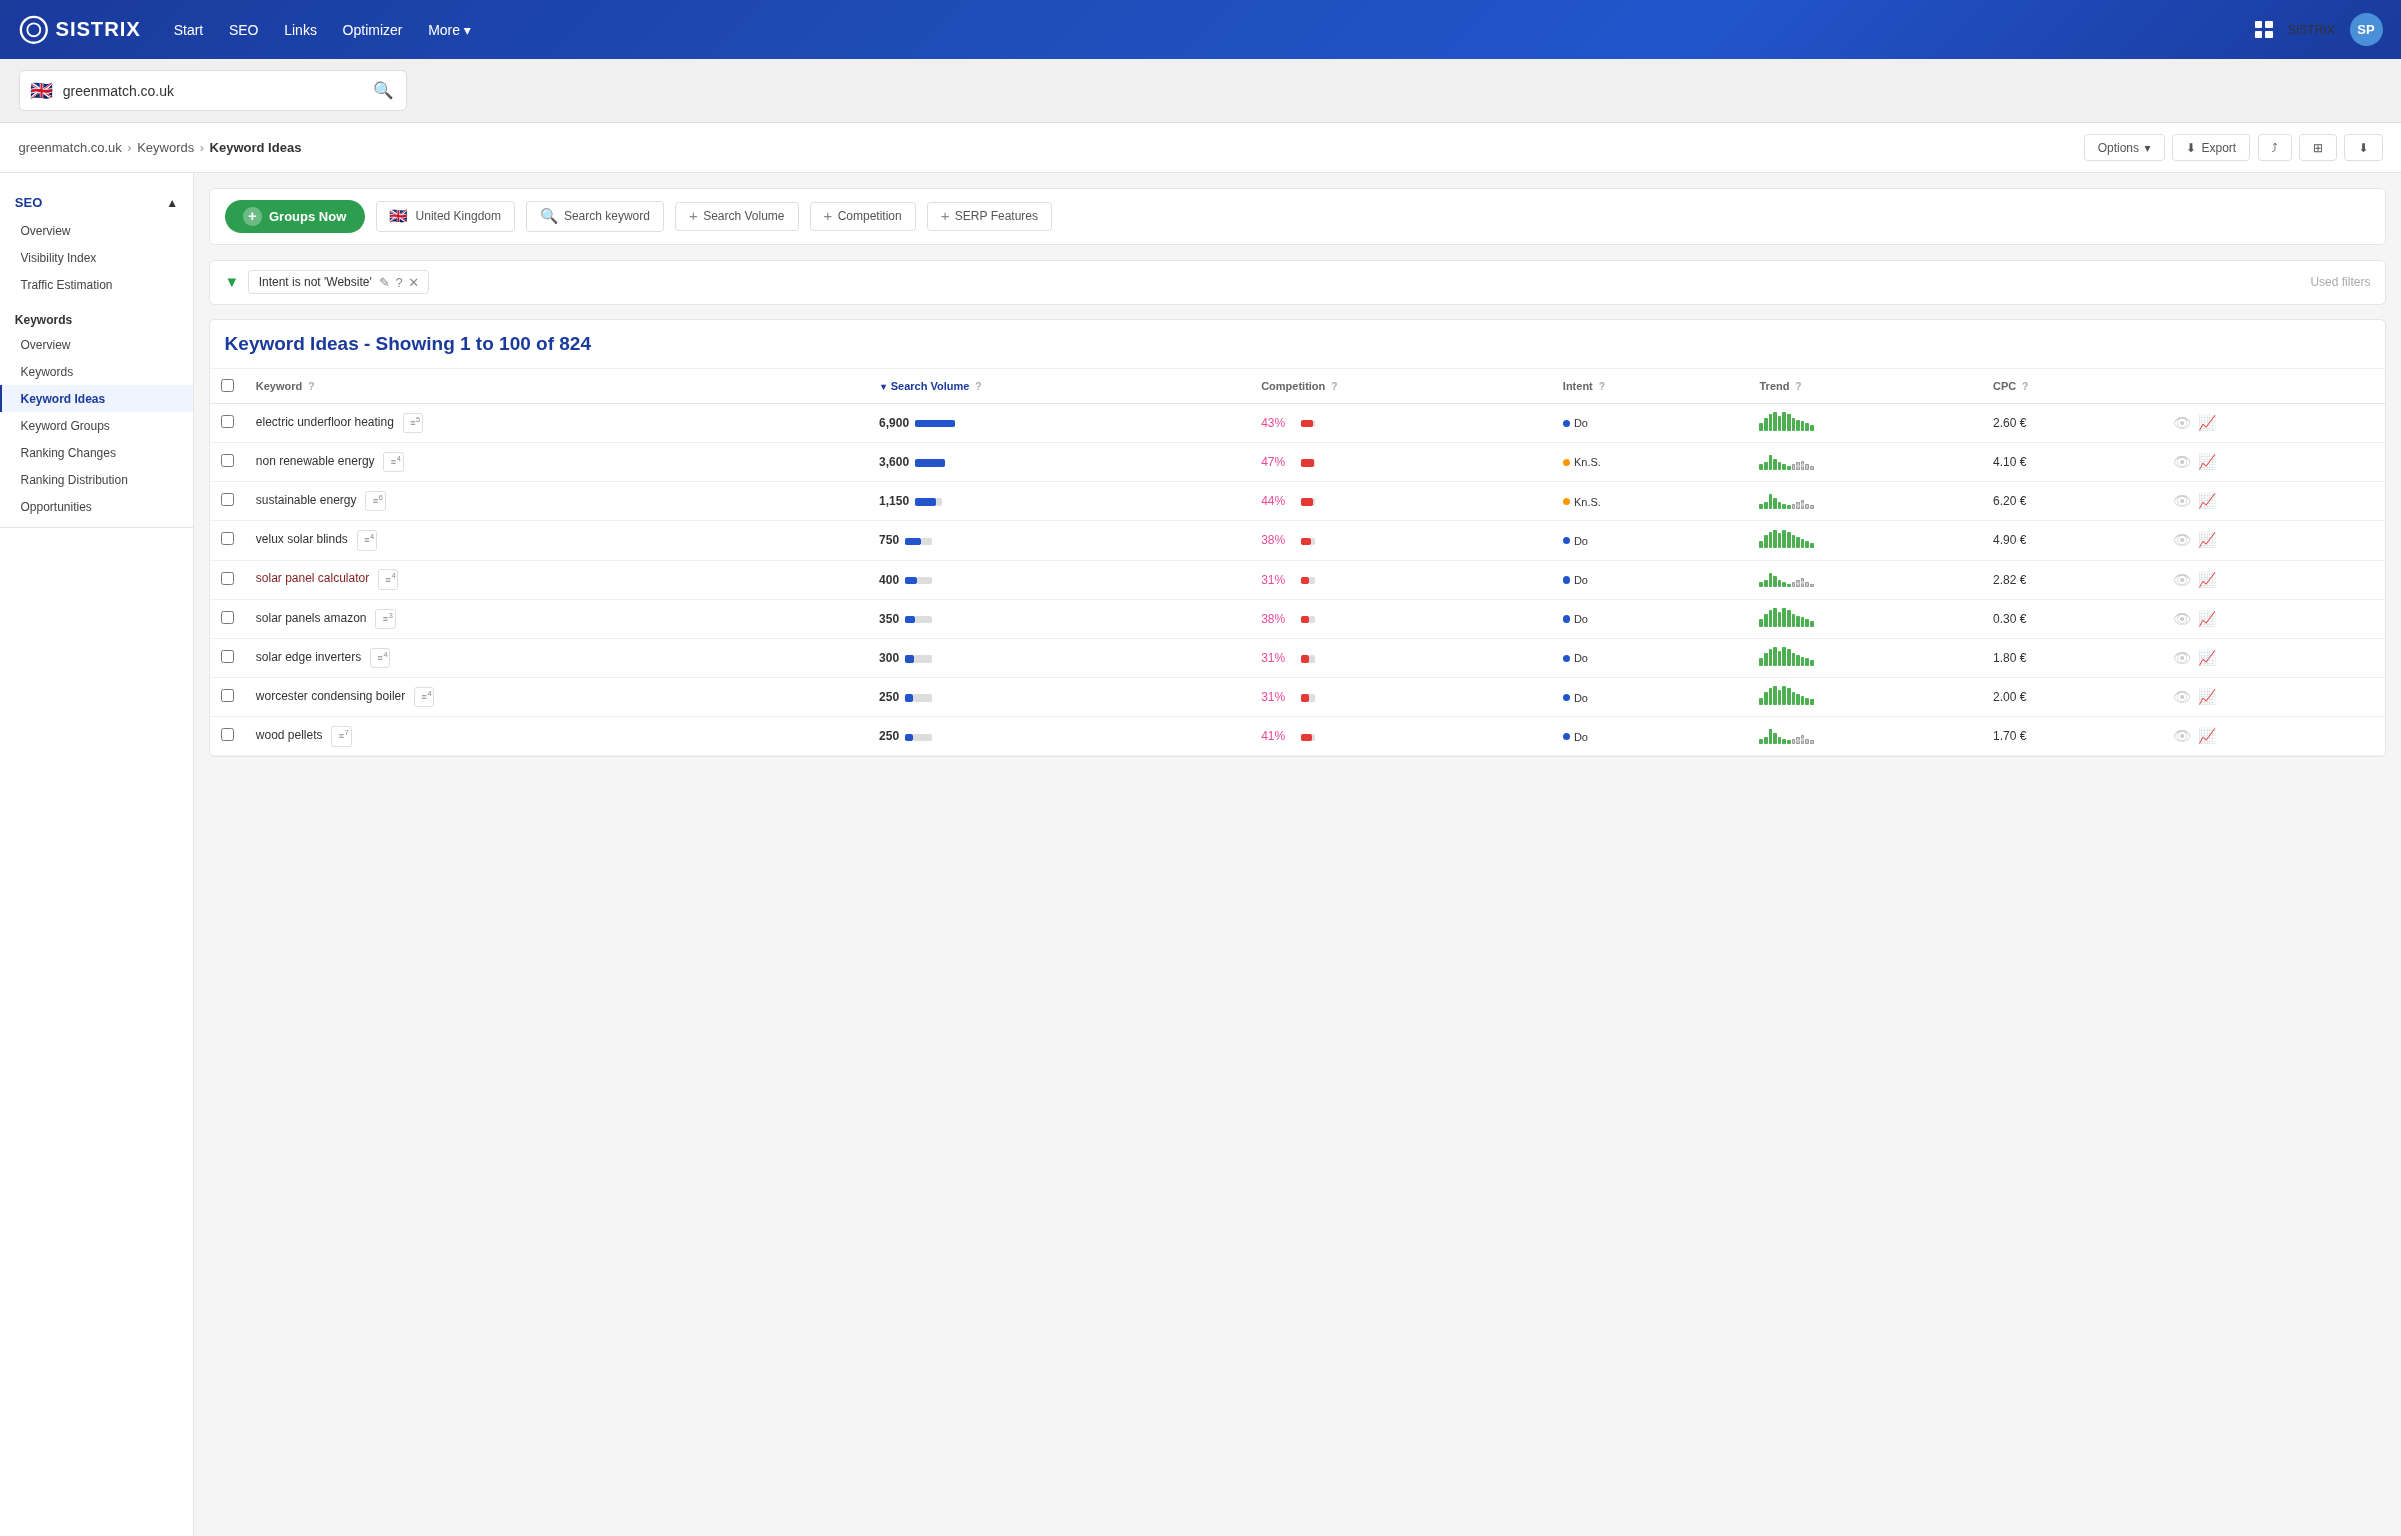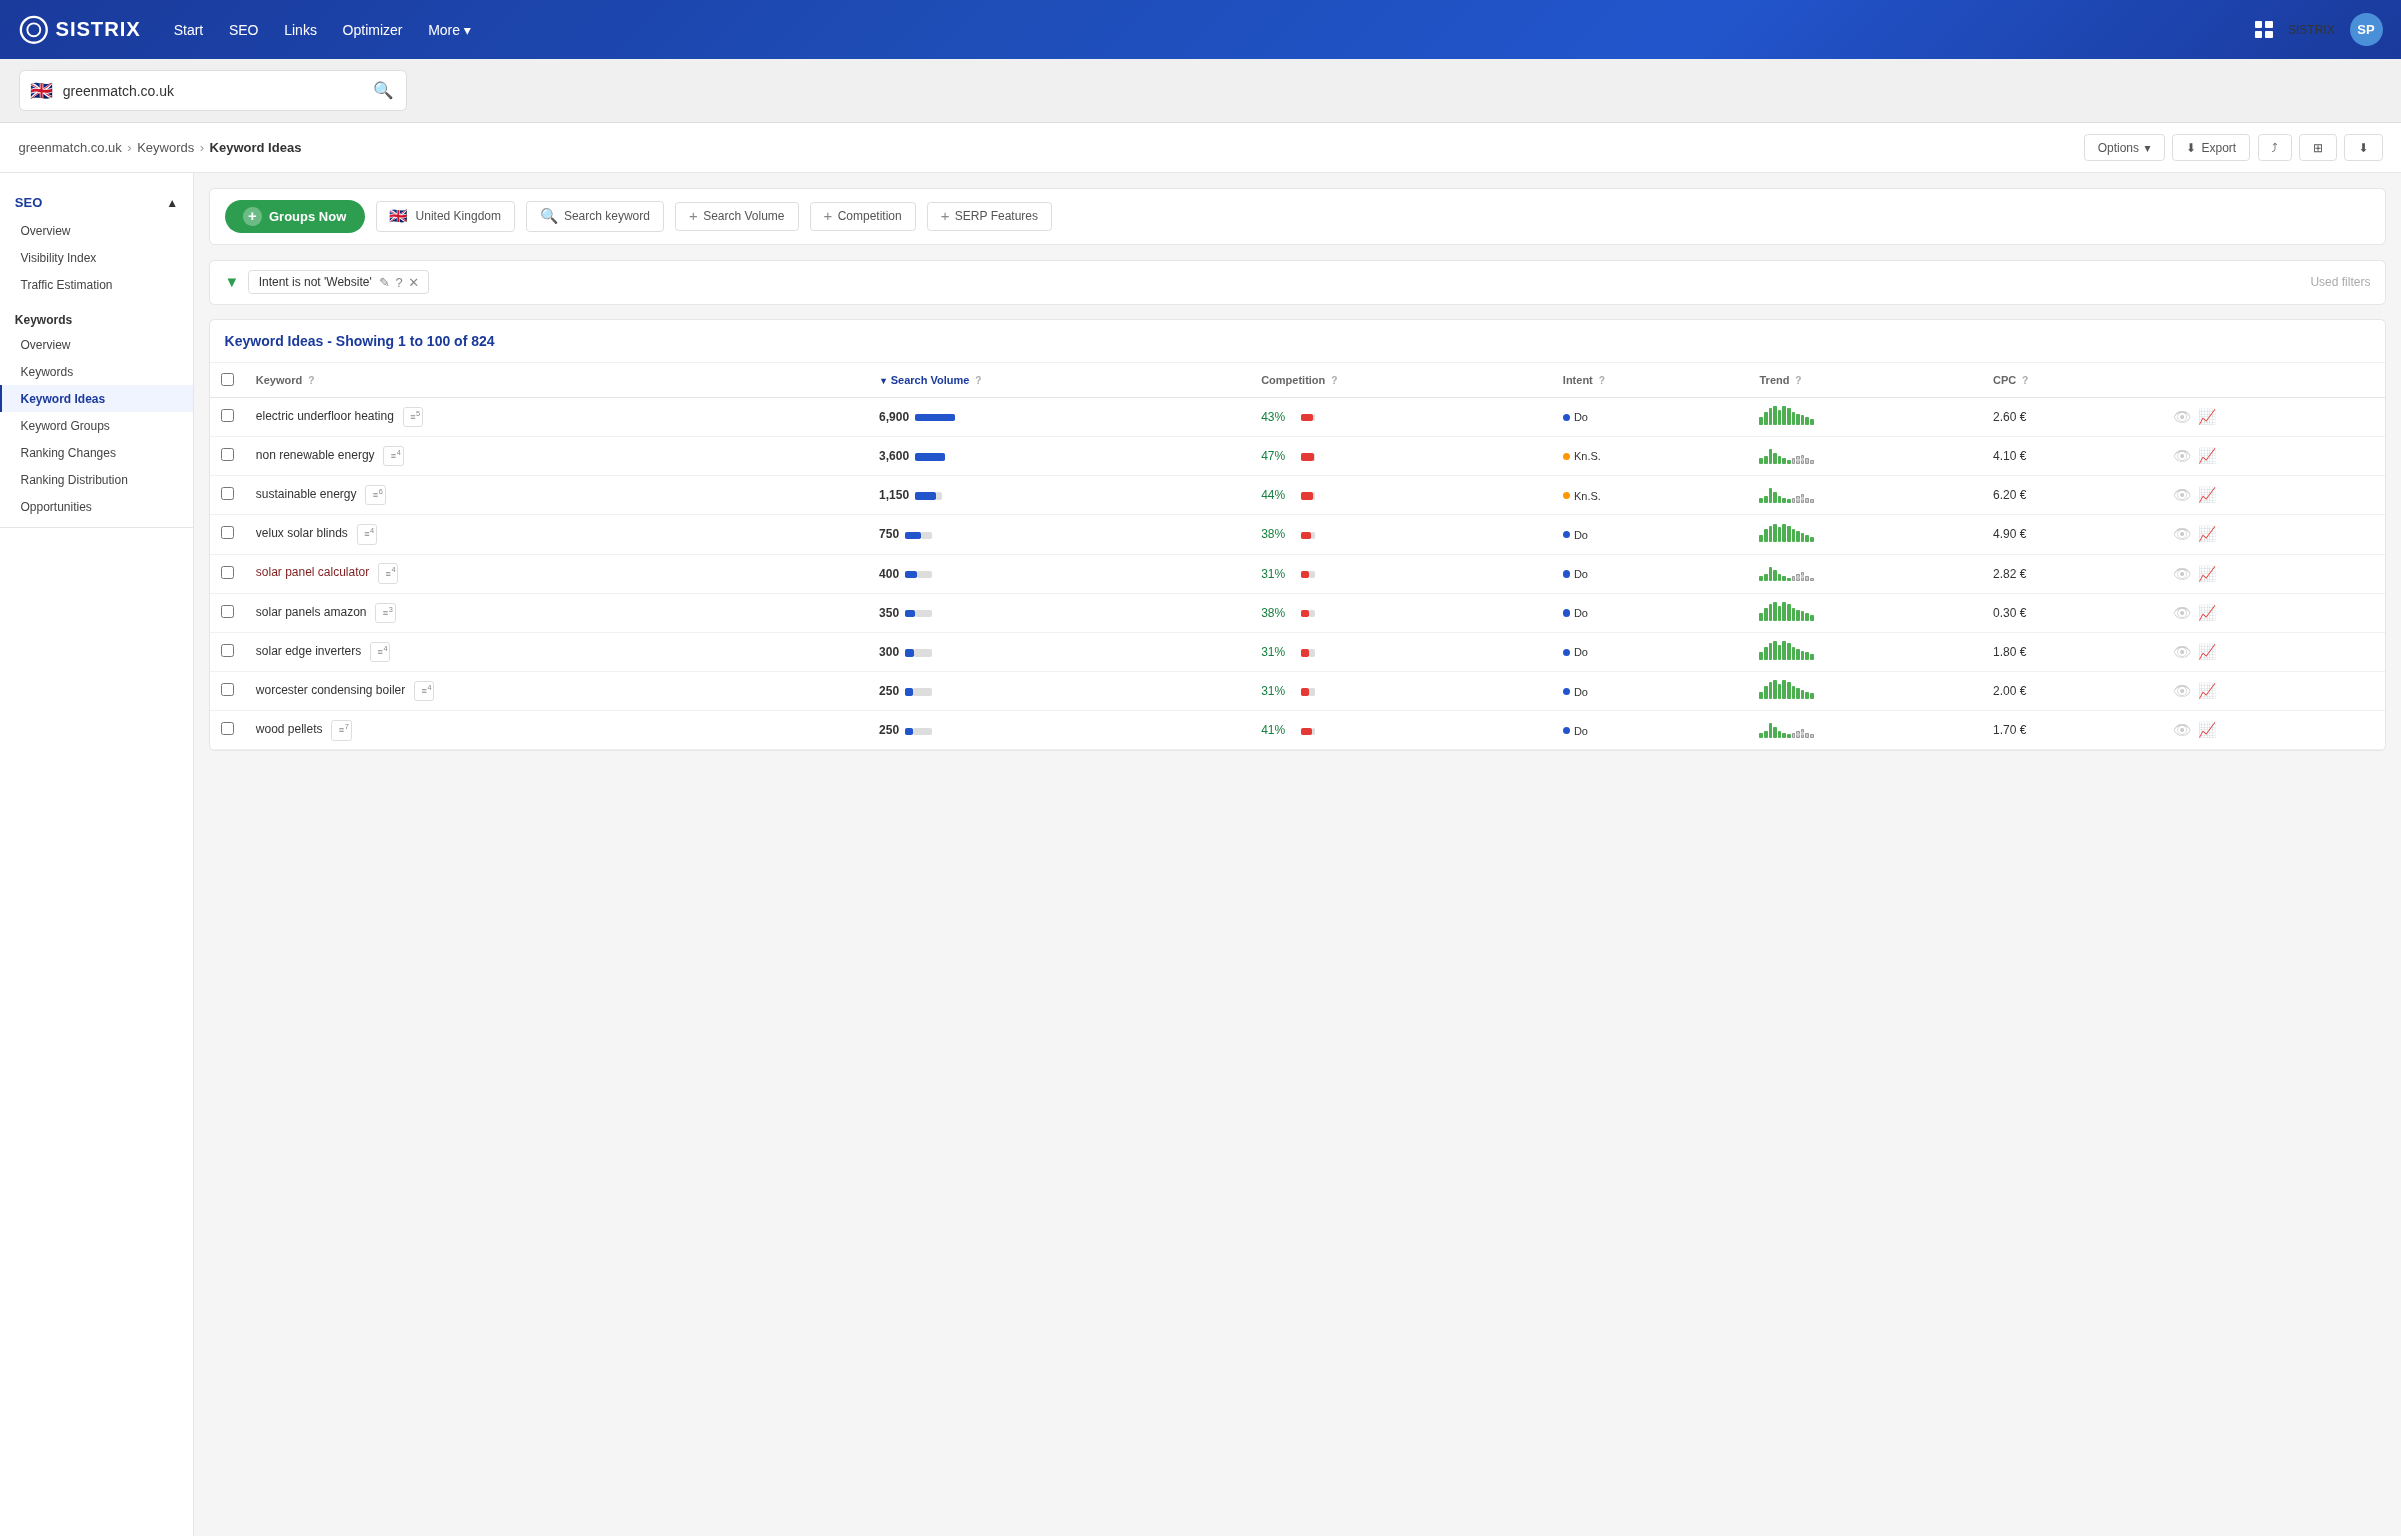--- a/index.html
+++ b/index.html
@@ -61,38 +61,38 @@
     .active-filter-bar { background: white; border: 0.9px solid #e5e5e5; border-radius: 5.5px; padding: 9.2px 14.8px; display: flex; align-items: center; justify-content: space-between; margin-bottom: 14.8px; }
     .active-filter { display: flex; align-items: center; gap: 9.2px; }
     .filter-funnel { color: #2d9e4f; font-size: 14.8px; }
     .filter-tag { background: white; border: 0.9px solid #ddd; border-radius: 3.7px; padding: 3.7px 9.2px; font-size: 12px; display: flex; align-items: center; gap: 7.4px; }
     .filter-tag-actions { display: flex; gap: 5.5px; }
     .filter-tag-btn { background: none; border: none; color: #888; cursor: pointer; font-size: 13px; }
     .used-filters-label { font-size: 12px; color: #aaa; }
 
     
     .table-section { background: white; border: 0.9px solid #e5e5e5; border-radius: 5.5px; overflow: hidden; }
-    .table-title { padding: 13px 14.8px; font-size: 14px; font-weight: 700; color: #1a3a9c; border-bottom: 0.9px solid #f0f0f0; }
+    .table-title { padding: 13px 14.8px; font-size: 19px; font-weight: 700; color: #1a3a9c; border-bottom: 0.9px solid #f0f0f0; }
     table { width: 100%; border-collapse: collapse; }
     thead tr { background: white; border-bottom: 1.8px solid #e5e5e5; }
     thead th { padding: 9.2px 11px; text-align: left; font-size: 11px; font-weight: 600; color: #666; white-space: nowrap; }
     thead th.sorted { color: #1a3a9c; }
     thead th .help { color: #aaa; font-size: 10.2px; margin-left: 2.8px; }
     tbody tr { border-bottom: 0.9px solid #f0f0f0; }
     tbody td { padding: 8.3px 11px; font-size: 12px; vertical-align: middle; }
     .checkbox-col { width: 28px; }
     .keyword-col { min-width: 203px; }
     .keyword-link { color: #7f1d1d; text-decoration: none; text-align: center; }
     .keyword-text { color: #333; }
     .icon-serp { display: inline-flex; align-items: center; justify-content: center; width: 20.3px; height: 20.3px; border: 0.9px solid #ddd; border-radius: 2.8px; font-size: 9.2px; color: #888; margin-left: 5.5px; position: relative; }
     .icon-serp sup { font-size: 7.4px; position: absolute; top: 0.9px; right: 1.8px; }
     .vol-num { font-weight: 600; color: #333; display: inline; margin-right: 5.5px; }
     .bar-blue { display: inline-block; height: 7.4px; background: #2255cc; border-radius: 1.8px; vertical-align: middle; }
     .bar-gray { display: inline-block; height: 7.4px; background: #ddd; border-radius: 1.8px; vertical-align: middle; }
-    .comp-pct { font-size: 12px; color: #15803d; margin-right: 16px; }
+    .comp-pct { font-size: 12px; color: #ec4899; margin-right: 16px; }
     .bar-red { display: inline-block; height: 7.4px; background: #e53935; border-radius: 1.8px; vertical-align: middle; }
     .intent-badge { display: inline-flex; align-items: center; gap: 3.7px; font-size: 11px; }
     .dot { width: 7.4px; height: 7.4px; border-radius: 50%; display: inline-block; }
     .dot-blue { background: #2255cc; }
     .dot-orange { background: #ff9800; }
     .trend-bars { display: inline-flex; align-items: flex-end; gap: 0.9px; height: 18.5px; }
     .trend-bar-g { width: 3.7px; background: #4caf50; border-radius: 0.9px; }
     .trend-bar-d { width: 3.7px; background: #ccc; border-radius: 0.9px; border: 0.9px dashed #999; }
     .cpc-val { font-size: 12px; color: #333; }
     .action-btn { background: none; border: none; color: #ccc; cursor: pointer; font-size: 14.8px; padding: 1.8px 3.7px; }

